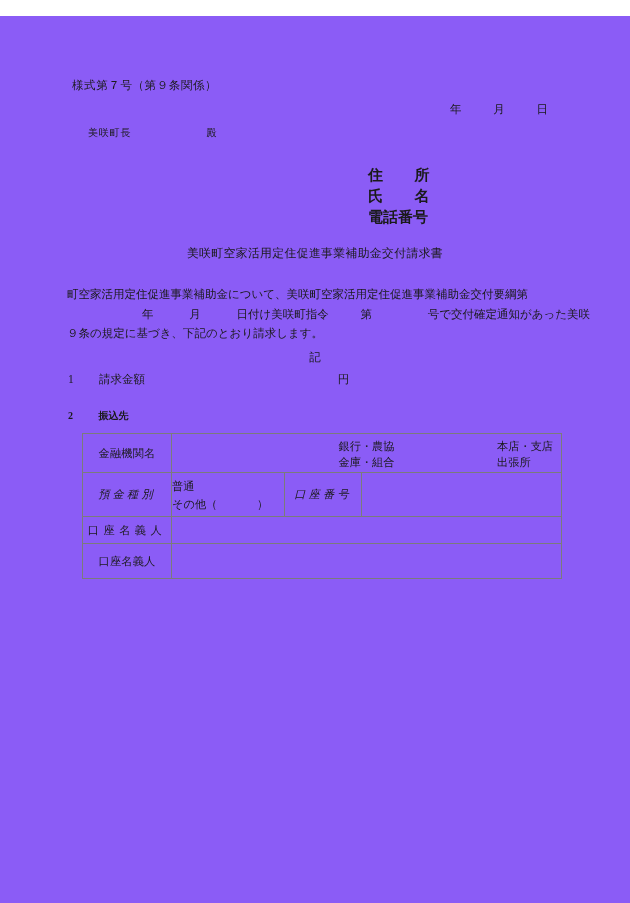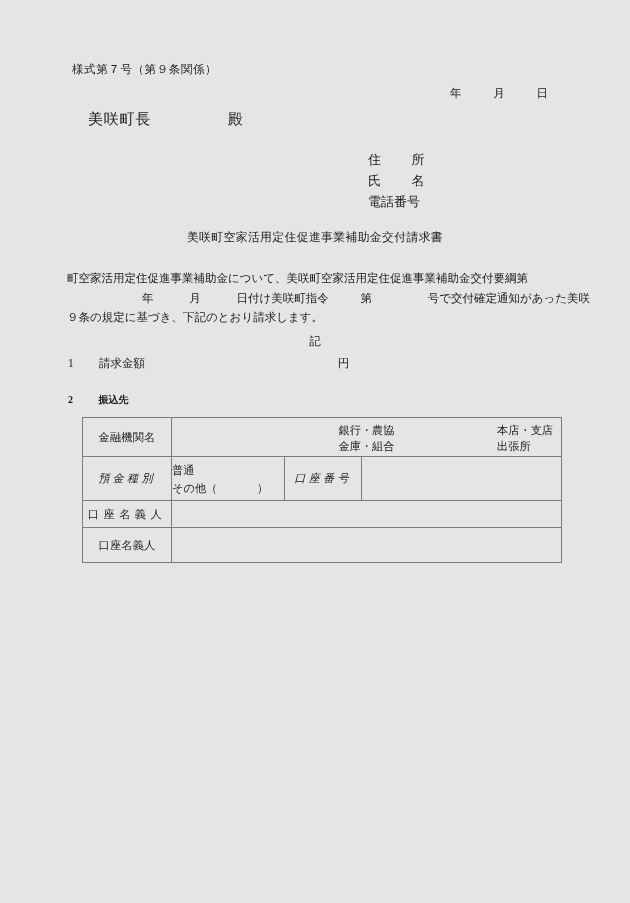--- a/index.html
+++ b/index.html
@@ -11,21 +11,22 @@
     width: 630px;
     height: 903px;
     position: relative;
     font-family: "Liberation Serif", "DejaVu Serif", serif;
     color: #1a1a1a;
     -webkit-font-smoothing: antialiased;
   }
   .page {
     position: absolute;
     inset: 0;
-    background: #e5e5e5;
+    background: #8b5cf6;
+    margin-top: 16px;
   }
 
   
   .form-no {
     position: absolute;
     left: 72px;
     top: 62px;
     font-size: 11.5px;
     letter-spacing: 0.6px;
     white-space: nowrap;
@@ -40,36 +41,37 @@
     white-space: nowrap;
   }
   .date-line span { display: inline-block; }
   .date-gap-a { width: 26px; }
   .date-gap-b { width: 26px; }
 
   .addressee {
     position: absolute;
     left: 88px;
     top: 110px;
-    font-size: 15px;
+    font-size: 10px;
     letter-spacing: 0.8px;
     white-space: nowrap;
   }
   .addressee .dono {
     display: inline-block;
     margin-left: 72px;
   }
 
   
   .applicant {
     position: absolute;
     left: 368px;
     top: 149px;
-    font-size: 13px;
+    font-size: 15px;
     line-height: 21px;
+    font-weight: bold;
   }
   .applicant div { white-space: nowrap; }
   .gap-mid { display: inline-block; width: 24px; }
 
   
   .doc-title {
     position: absolute;
     left: 0;
     right: 0;
     top: 230px;

